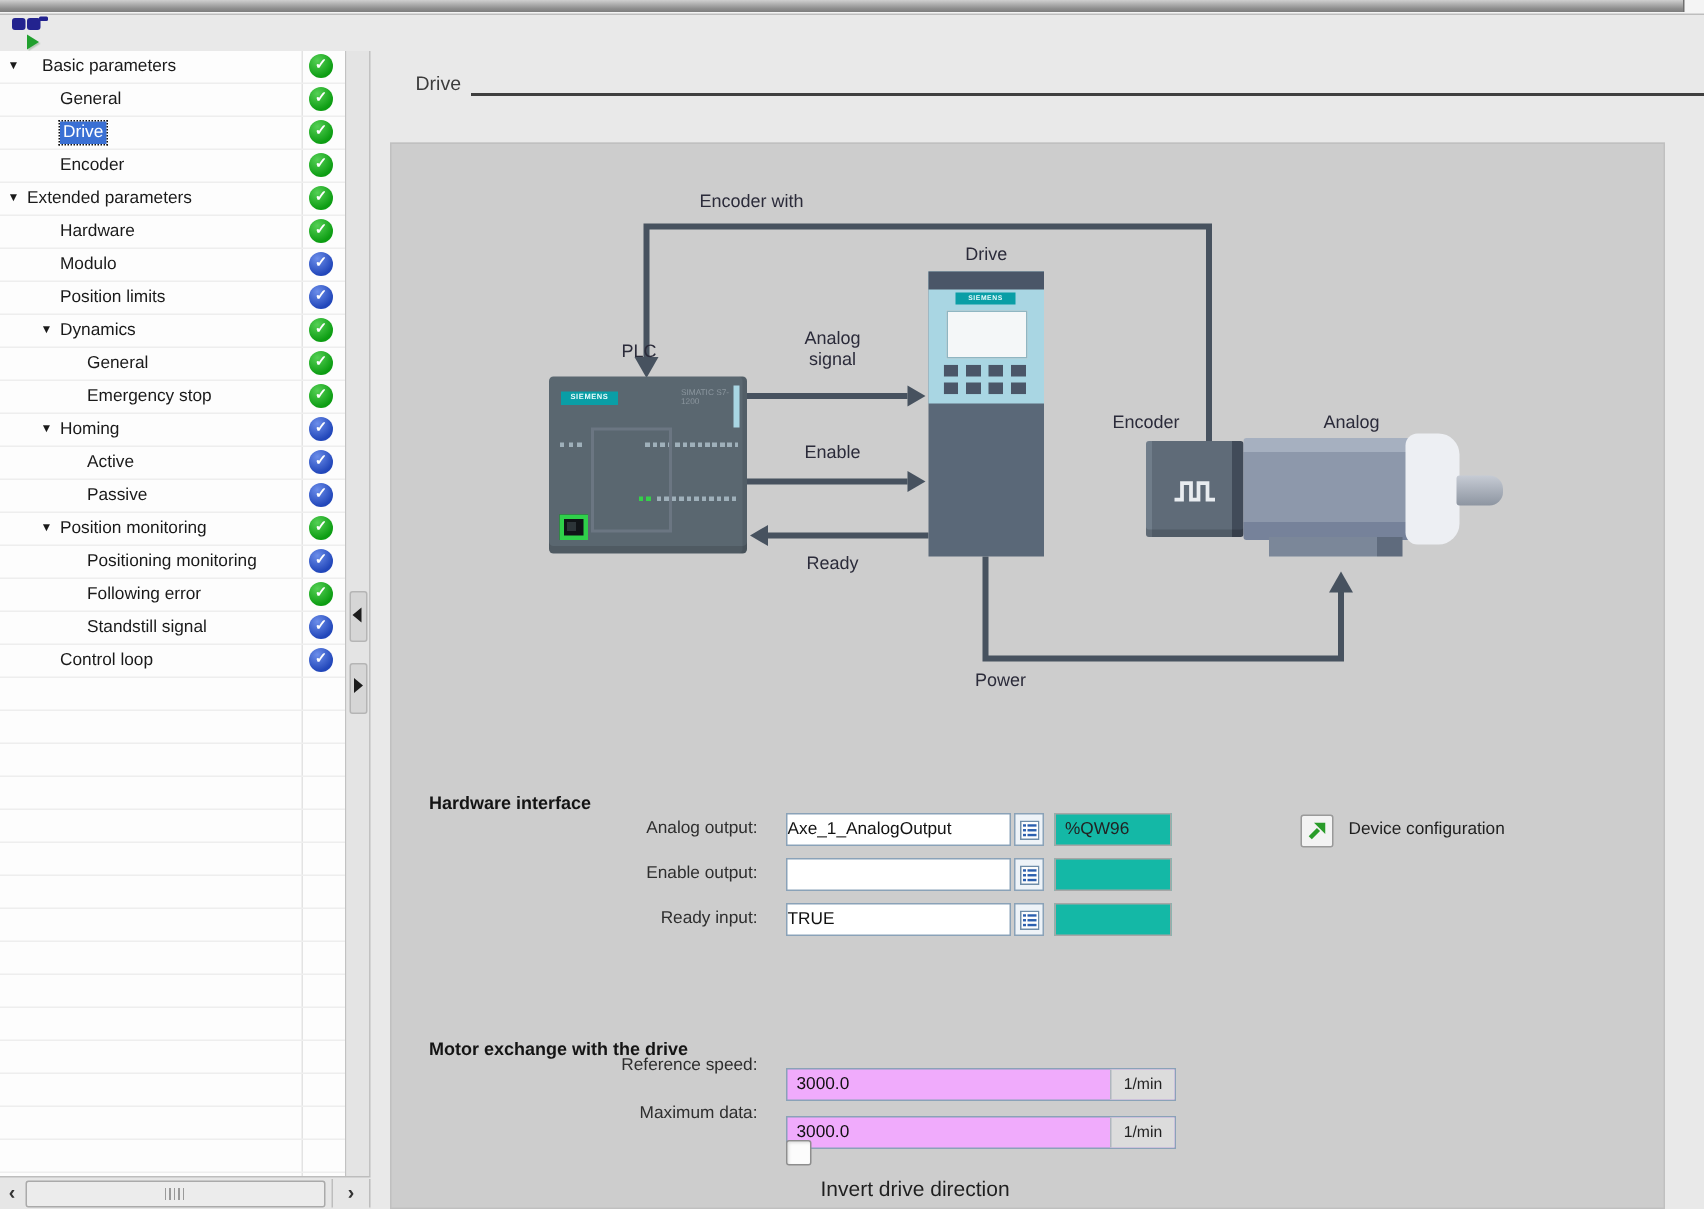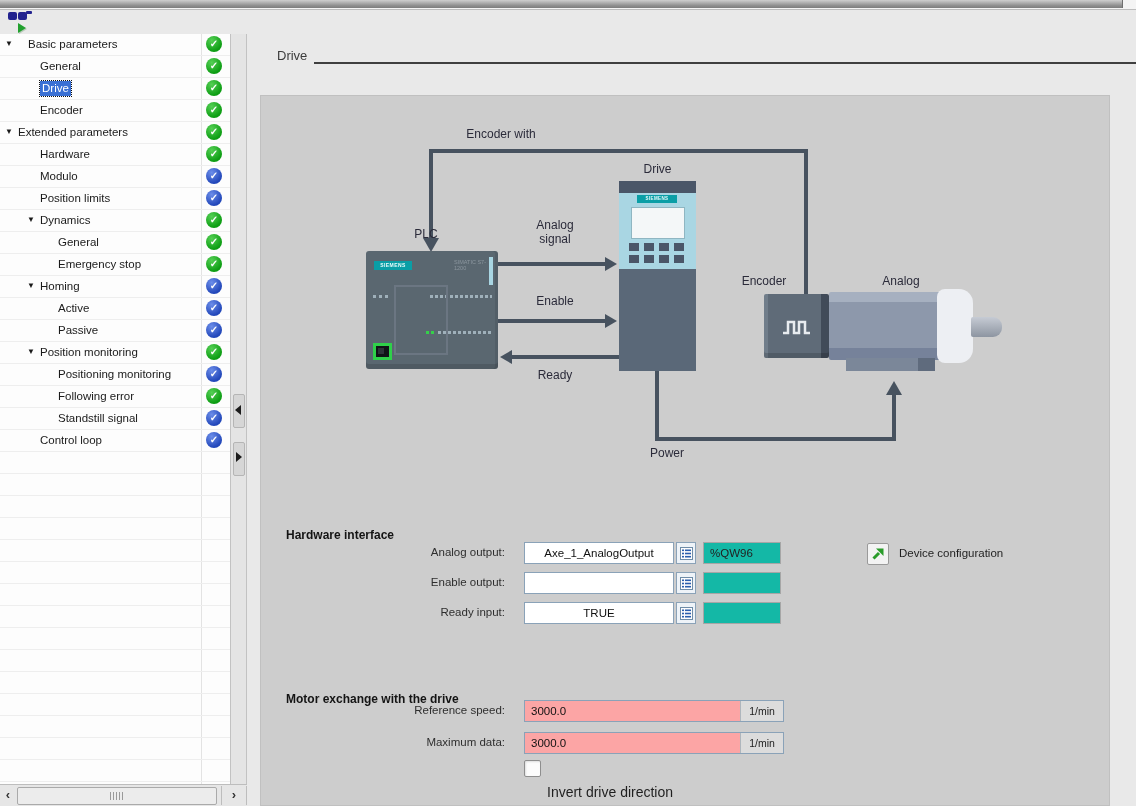--- a/index.html
+++ b/index.html
@@ -90,26 +90,26 @@
      background:linear-gradient(#a6b0c0 0 14%,#8d98ab 14% 82%,#76829a 82%);}
   .motor-cap{position:absolute;left:676px;top:193px;width:36px;height:74px;background:#edeff3;border-radius:8px 14px 14px 8px;}
   .motor-shaft{position:absolute;left:710px;top:221px;width:31px;height:20px;border-radius:2px 9px 9px 2px;background:linear-gradient(#c6cbd4,#8d95a1);}
   .motor-foot{position:absolute;left:585px;top:262px;width:72px;height:13px;background:#7b8799;}
   .motor-foot i{position:absolute;right:-17px;top:0;width:17px;height:13px;background:#5f6b7d;}
 
   
   .sect{position:absolute;left:25px;font-size:12px;font-weight:bold;color:#141414;margin-top:24px;}
   .frow{position:absolute;left:0;width:100%;height:24px;}
   .flabel{position:absolute;left:0;top:4px;width:250px;text-align:right;font-size:11.5px;color:#2e2e2e;padding-right:6px;box-sizing:border-box;}
-  .sym-input{position:absolute;left:263px;top:0;width:150px;height:22px;box-sizing:border-box;border:1px solid #8aa2b8;background:#fff;font-family:"Liberation Sans",sans-serif;font-size:11.5px;text-align:center;color:#111;padding:0;}
+  .sym-input{position:absolute;left:263px;top:0;width:150px;height:22px;box-sizing:border-box;border:1px solid #8aa2b8;background:#fff;font-family:"Liberation Sans",sans-serif;font-size:11.5px;color:#111;padding:0;}
   .picker{position:absolute;left:415px;top:0;width:20px;height:22px;box-sizing:border-box;border:1px solid #8aa2b8;background:#eef3f8;padding:0;display:flex;align-items:center;justify-content:center;}
   .addr{position:absolute;left:442px;top:0;width:78px;height:22px;box-sizing:border-box;border:1px solid #a6a6a6;background:#14b8a6;font-size:11.5px;color:#222;line-height:20px;padding-left:6px;}
   .devcfg-btn{position:absolute;left:606px;top:447px;width:22px;height:22px;box-sizing:border-box;background:#f3f3f3;border:1px solid #9a9a9a;border-radius:2px;display:flex;align-items:center;justify-content:center;}
   .devcfg-lbl{position:absolute;left:638px;top:451px;font-size:11.5px;color:#1f1f1f;}
-  .speed-field{position:absolute;left:263px;top:0;width:260px;height:22px;box-sizing:border-box;border:1px solid #8aa2b8;background:#fca5a5;display:flex;}
+  .speed-field{position:absolute;left:263px;top:12px;width:260px;height:22px;box-sizing:border-box;border:1px solid #8aa2b8;background:#f0abfc;display:flex;}
   .speed-field input{flex:1;border:none;outline:none;font-family:"Liberation Sans",sans-serif;font-size:11.5px;color:#111;padding:0 0 0 6px;background:transparent;}
   .unit{width:42px;background:#dcdcdc;border-left:1px solid #aeb6bd;font-size:10.5px;color:#222;text-align:center;line-height:20px;}
   .chkbox{position:absolute;left:263px;top:664px;width:15px;height:15px;background:#fcfcfc;border:1px solid #8e8e8e;border-radius:2px;box-shadow:inset 1px 1px 2px rgba(0,0,0,.12);}
   .chklbl{position:absolute;left:286px;top:688px;font-size:14px;color:#1f1f1f;}
 </style>
 </head>
 <body>
 
 <div class="screen">
 

